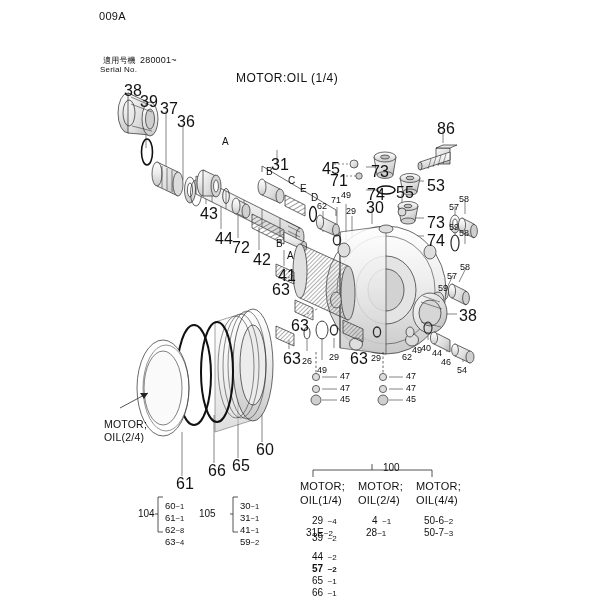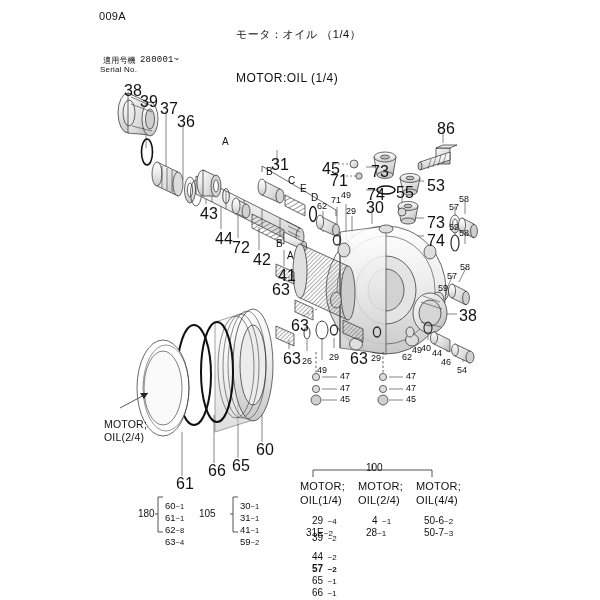--- a/index.html
+++ b/index.html
@@ -12,41 +12,40 @@
     position:relative;
   }
   #page{position:relative;width:497px;height:600px;}
   svg.layer{position:absolute;left:0;top:0;width:600px;height:600px;}
   .txt{position:absolute;white-space:nowrap;}
   .pagecode{font-size:11px;letter-spacing:.3px;}
   .title-jp{font-size:11px;letter-spacing:.5px;}
   .title-en{font-size:12px;letter-spacing:.5px;}
   .serial-jp{font-size:8px;letter-spacing:.2px;}
   .serial-en{font-size:8px;letter-spacing:.2px;}
-  .serial-no{font-size:9px;letter-spacing:.2px;font-family:Liberation Mono, monospace;}
+  .serial-no{font-size:9px;letter-spacing:.2px;}
   .callnum{font-size:16px;}
   .callnum-sm{font-size:9px;}
   .alpha{font-size:10px;}
   .motorcall{font-size:10.5px;letter-spacing:.2px;}
   .tbl-head{font-size:11px;letter-spacing:.2px;}
   .tbl-num{font-size:10px;}
   .tbl-qty{font-size:8px;}
   .grp-num{font-size:10px;}
   .grp-item{font-size:9.5px;}
   .grp-qty{font-size:7.5px;}
-  .hundred{font-size:10px;}
+  .hundred{font-size:10px;margin-left:17px;}
 </style>
 </head>
 <body>
 
 <div id="page">
 
   <div class="txt pagecode" style="left:99px;top:10px;">009A</div>
 
-  <div class="txt title-jp" style="left:236px;top:27px;">モータ：オイル （1/4）</div>
   <div class="txt title-en" style="left:236px;top:42px;margin-top:29px;">MOTOR:OIL  (1/4)</div>
 
   <div class="txt serial-jp" style="left:103px;top:55px;">適用号機</div>
   <div class="txt serial-en" style="left:100px;top:65px;">Serial No.</div>
   <div class="txt serial-no" style="left:140px;top:55px;">280001~</div>
 
   <svg class="layer" viewBox="0 0 600 600">
     <defs>
       <linearGradient id="gmetal" x1="0" y1="0" x2="0" y2="1">
         <stop offset="0%" stop-color="#ffffff"></stop>
@@ -445,21 +444,21 @@
     <div class="txt alpha" style="left:288px;top:175px;">C</div>
     <div class="txt alpha" style="left:300px;top:183px;">E</div>
     <div class="txt alpha" style="left:311px;top:192px;">D</div>
     <div class="txt alpha" style="left:276px;top:238px;">B</div>
     <div class="txt alpha" style="left:287px;top:250px;">A</div>
   </div>
 
   <div class="txt motorcall" style="left:104px;top:418px;">MOTOR;</div>
   <div class="txt motorcall" style="left:104px;top:431px;">OIL(2/4)</div>
 
-  <div class="txt grp-num" style="left:138px;top:508px;">180</div>
+  <div class="txt grp-num" style="left:138px;top:508px;">104</div>
   <div>
     <div class="txt" style="left:165px;top:495px;">
       <span class="grp-item">60</span><span class="grp-qty">~1</span>
     </div>
     <div class="txt" style="left:165px;top:507px;">
       <span class="grp-item">61</span><span class="grp-qty">~1</span>
     </div>
     <div class="txt" style="left:165px;top:519px;">
       <span class="grp-item">62</span><span class="grp-qty">~8</span>
     </div>

